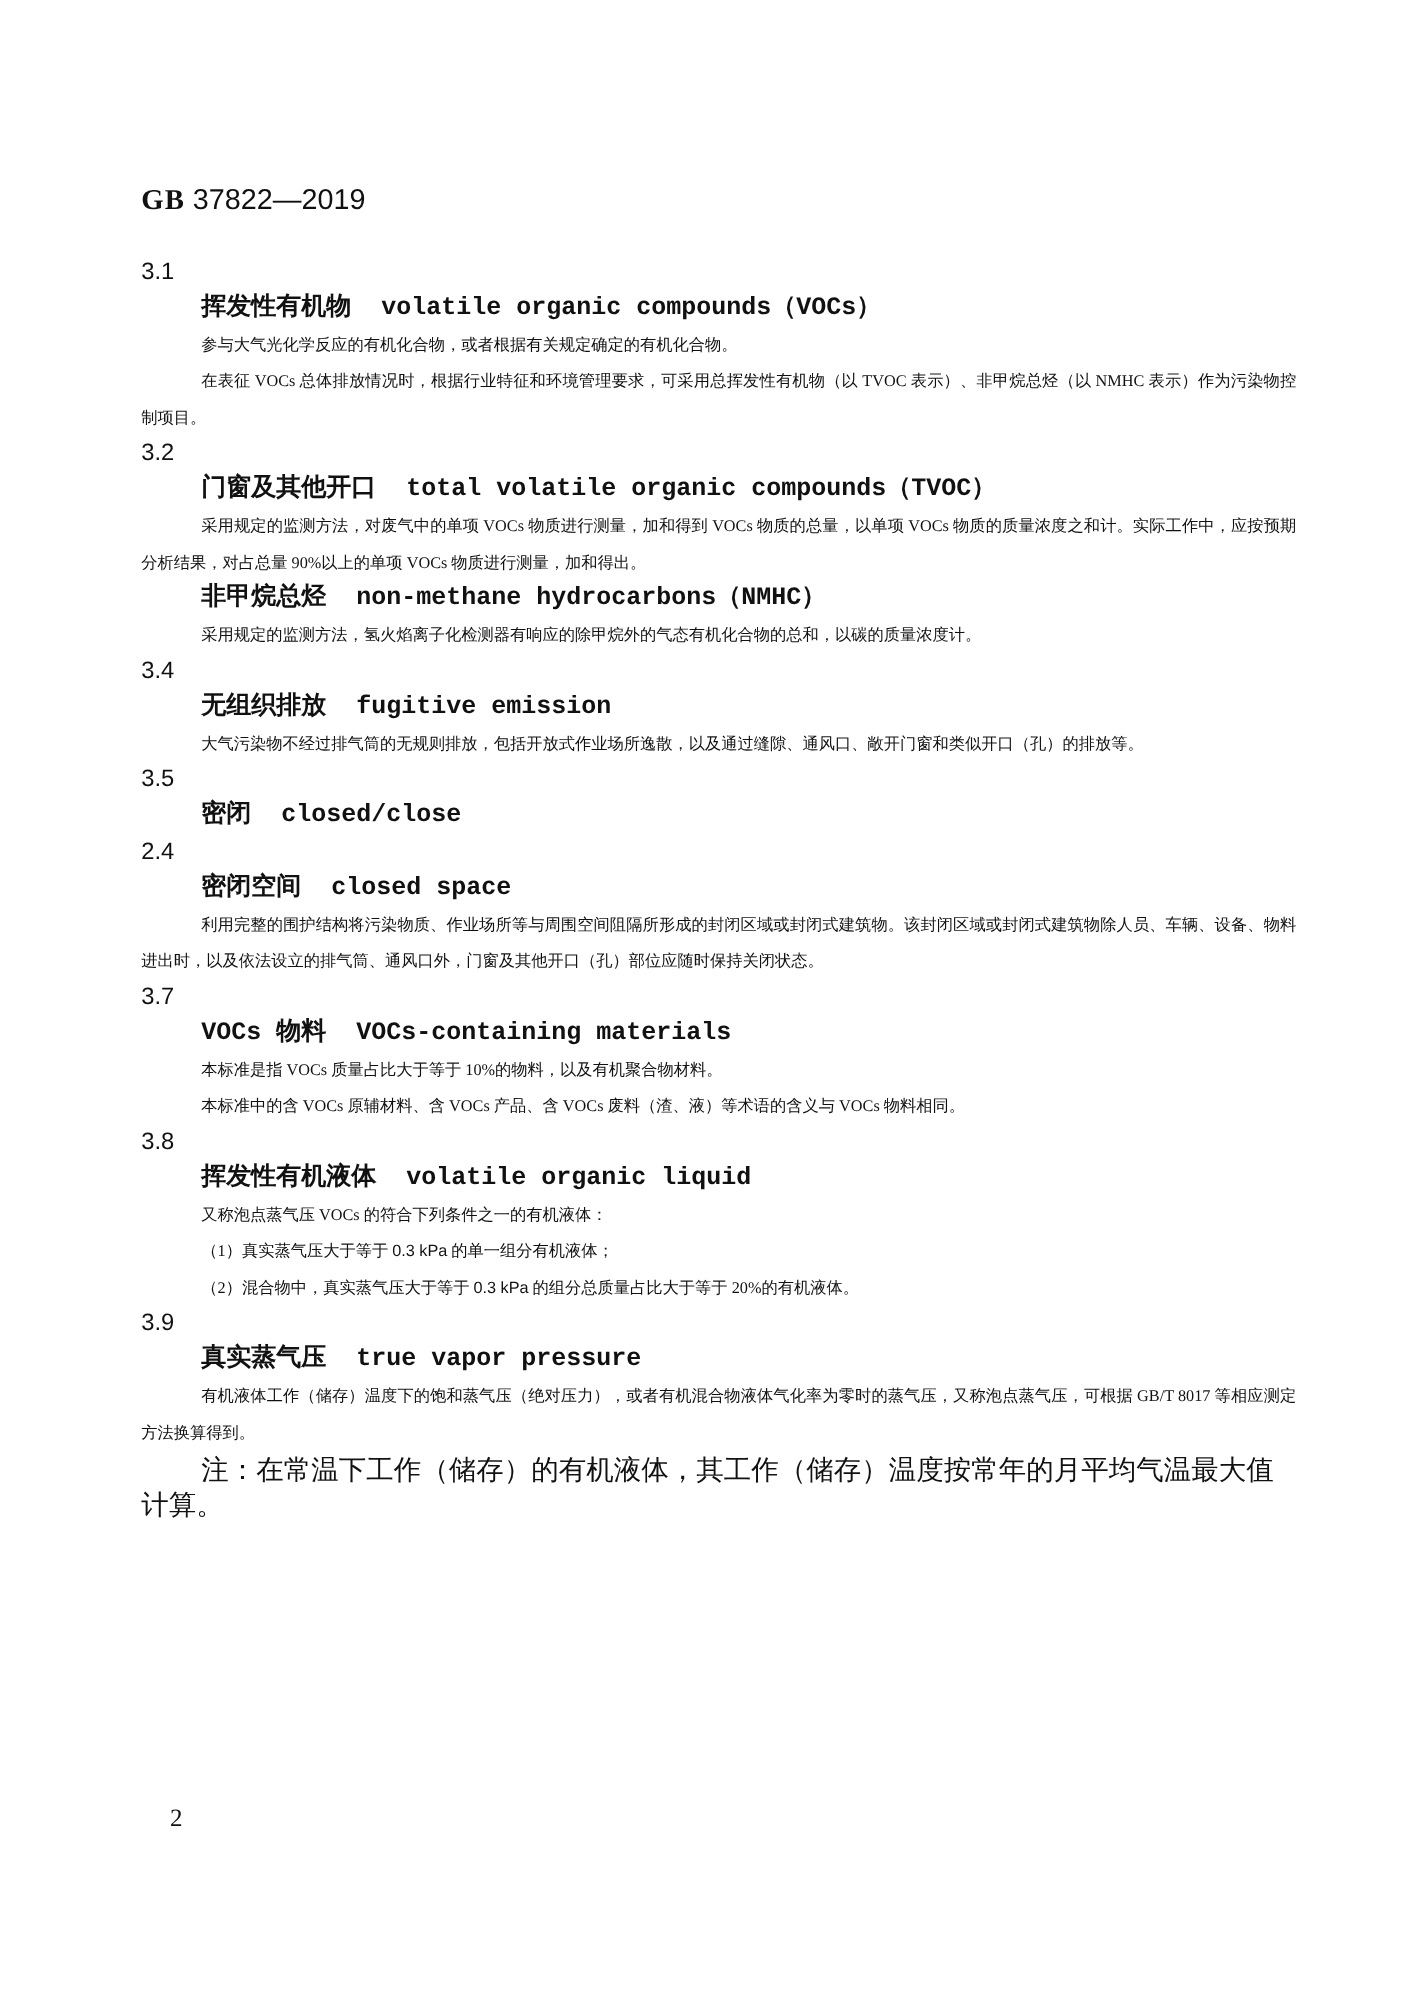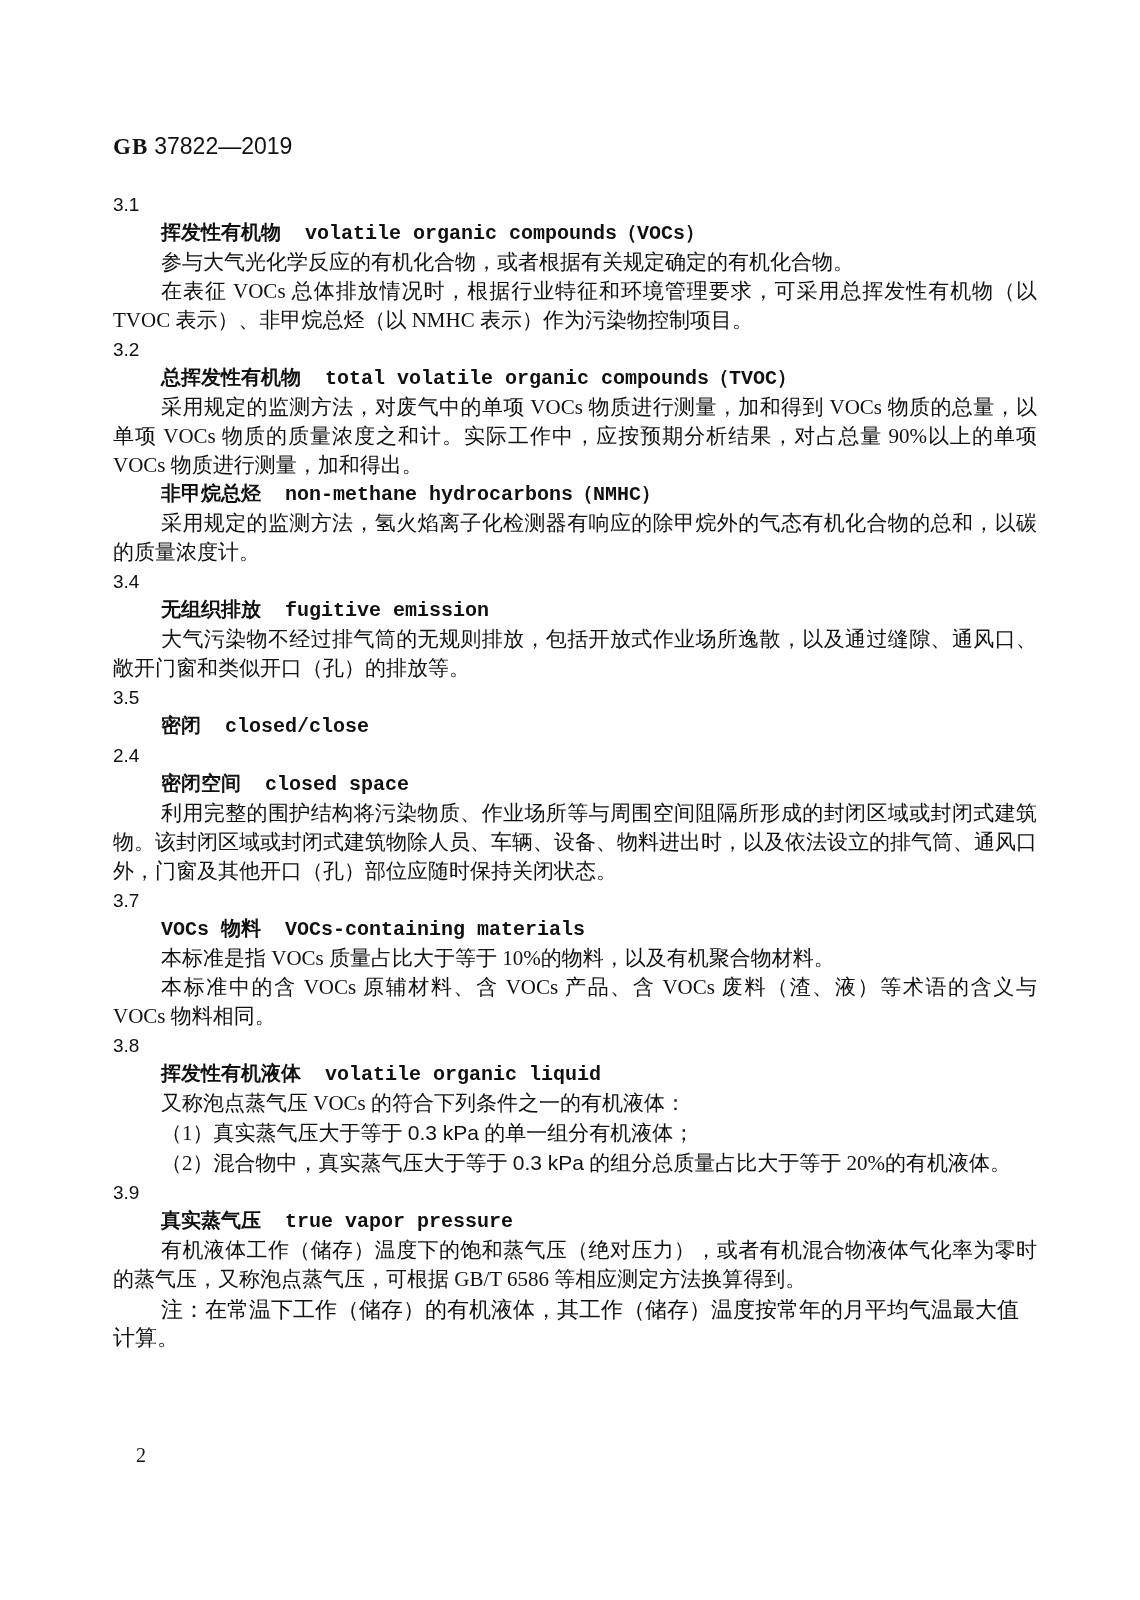--- a/index.html
+++ b/index.html
@@ -8,21 +8,21 @@
     width: 1140px;
     height: 1600px;
     background: #ffffff;
     color: #111111;
     font-family: "Liberation Serif", serif;
     overflow: hidden;
   }
   .content {
     position: absolute;
     left: 113px;
-    top: 133px;
+    top: 146px;
     width: 924px;
   }
   .doc-header {
     font-size: 23px;
     line-height: 26px;
     margin-bottom: 30px;
     white-space: nowrap;
   }
   .doc-header .gb {
     font-family: "Liberation Serif", serif;
@@ -42,21 +42,21 @@
   .term {
     margin: 0 0 0 48px;
     font-family: Liberation Mono, monospace;
     font-weight: bold;
     font-size: 20px;
     line-height: 29px;
   }
   .term .term-en { margin-left: 1.2em; }
   .para {
     margin: 0;
-    font-size: 21px;
+    font-size: 13px;
     line-height: 29px;
     text-align: justify;
     text-indent: 48px;
     font-family: "Liberation Serif", serif;
   }
   .bnum {
     font-family: "Liberation Sans", sans-serif;
     font-weight: normal;
   }
   .note {
@@ -86,21 +86,21 @@
 
     <div class="sec-num">3.1</div>
     <div class="term">
       <span class="term-zh">挥发性有机物</span><span class="term-en">volatile organic compounds（VOCs）</span>
     </div>
     <p class="para">参与大气光化学反应的有机化合物，或者根据有关规定确定的有机化合物。</p>
     <p class="para">在表征 VOCs 总体排放情况时，根据行业特征和环境管理要求，可采用总挥发性有机物（以 TVOC 表示）、非甲烷总烃（以 NMHC 表示）作为污染物控制项目。</p>
 
     <div class="sec-num">3.2</div>
     <div class="term">
-      <span class="term-zh">总挥发性有机物</span><span class="term-en">total volatile organic compounds（TVOC）</span>
+      <span class="term-zh">门窗及其他开口</span><span class="term-en">total volatile organic compounds（TVOC）</span>
     </div>
     <p class="para">采用规定的监测方法，对废气中的单项 VOCs 物质进行测量，加和得到 VOCs 物质的总量，以单项 VOCs 物质的质量浓度之和计。实际工作中，应按预期分析结果，对占总量 90%以上的单项 VOCs 物质进行测量，加和得出。</p>
 
     <div class="term">
       <span class="term-zh">非甲烷总烃</span><span class="term-en">non-methane hydrocarbons（NMHC）</span>
     </div>
     <p class="para">采用规定的监测方法，氢火焰离子化检测器有响应的除甲烷外的气态有机化合物的总和，以碳的质量浓度计。</p>
 
     <div class="sec-num">3.4</div>
     <div class="term">
@@ -131,19 +131,19 @@
       <span class="term-zh">挥发性有机液体</span><span class="term-en">volatile organic liquid</span>
     </div>
     <p class="para">又称泡点蒸气压 VOCs 的符合下列条件之一的有机液体：</p>
     <p class="para"><span>（1）真实蒸气压大于等于 </span><span class="bnum">0.3 kPa</span><span> 的单一组分有机液体；</span></p>
     <p class="para"><span>（2）混合物中，真实蒸气压大于等于 </span><span class="bnum">0.3 kPa</span><span> 的组分总质量占比大于等于 20%的有机液体。</span></p>
 
     <div class="sec-num">3.9</div>
     <div class="term">
       <span class="term-zh">真实蒸气压</span><span class="term-en">true vapor pressure</span>
     </div>
-    <p class="para">有机液体工作（储存）温度下的饱和蒸气压（绝对压力），或者有机混合物液体气化率为零时的蒸气压，又称泡点蒸气压，可根据 GB/T 6586 等相应测定方法换算得到。</p>
+    <p class="para">有机液体工作（储存）温度下的饱和蒸气压（绝对压力），或者有机混合物液体气化率为零时的蒸气压，又称泡点蒸气压，可根据 GB/T 8017 等相应测定方法换算得到。</p>
     <p class="note">注：在常温下工作（储存）的有机液体，其工作（储存）温度按常年的月平均气温最大值计算。</p>
 
   </div>
 
   <div class="page-num">2</div>
 </div>
 
 </body></html>

